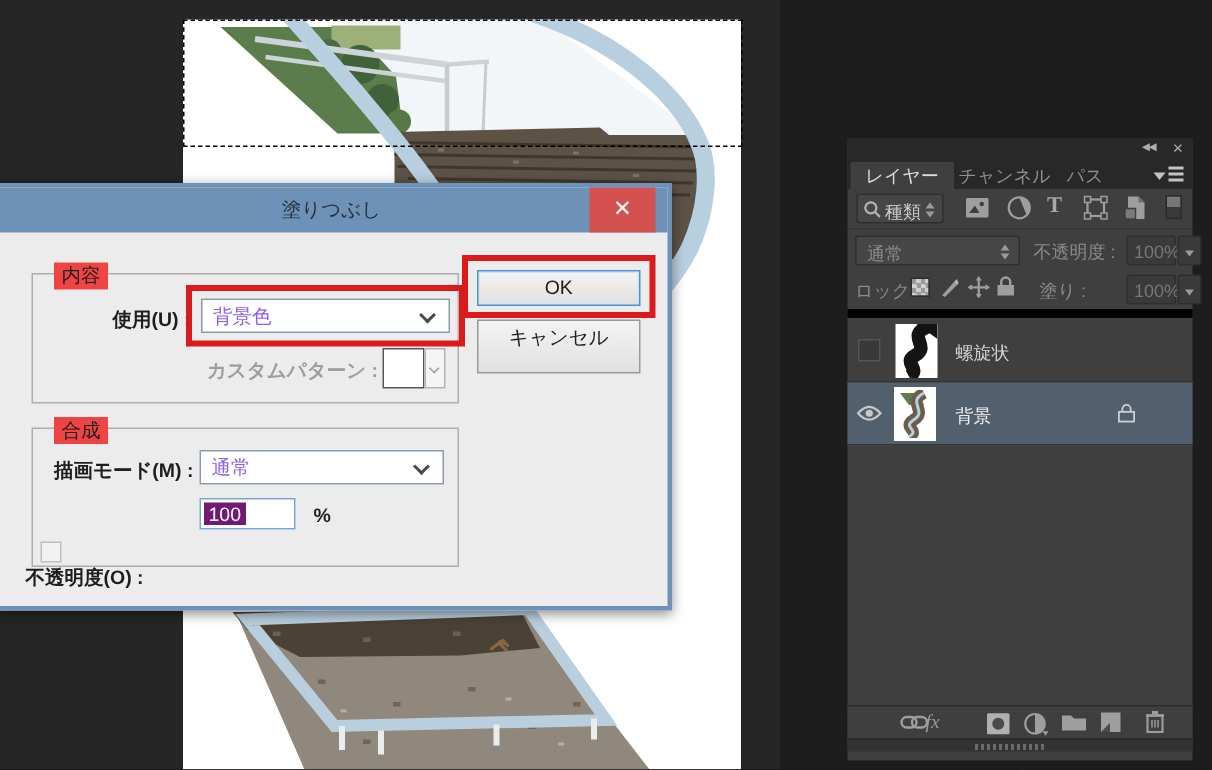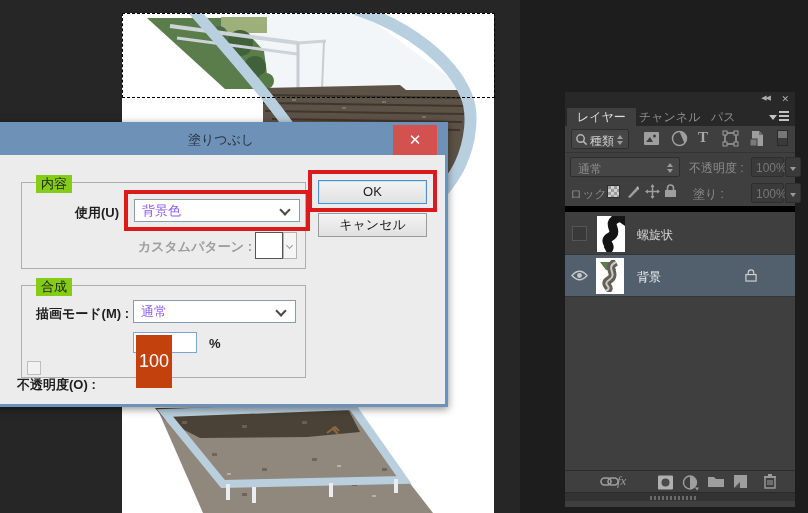--- a/index.html
+++ b/index.html
@@ -11,31 +11,31 @@
   .dockbg{left:520px;top:0;width:288px;height:513px;background:#1d1d1d;}
   .doc{left:122px;top:13px;width:372px;height:500px;background:#fff;overflow:hidden;}
   .ants{left:122px;top:13px;width:373px;height:85px;border:1px dashed #000;}
 
   
   .dlg{left:-6px;top:122px;width:454px;height:285px;background:#ececec;border:3px solid #6e92b7;box-shadow:0 2px 8px rgba(0,0,0,.45);}
   .dlg-title{left:0;top:0;width:100%;height:30px;background:#6e92b7;}
   .dlg-title-text{width:100%;text-align:center;line-height:30px;font-size:13px;color:#26313a;}
   .dlg-x{right:8px;top:0;width:44px;height:30px;background:#d35250;color:#fff;text-align:center;line-height:29px;font-size:15px;font-weight:bold;cursor:pointer;}
   .grp{border:1px solid #aeaeae;}
-  .grp-legend{position:absolute;top:-8px;left:14px;background:#84cc16;padding:0 5px;font-size:13px;color:#1e1e1e;}
+  .grp-legend{position:absolute;top:-8px;left:14px;background:#ef4444;padding:0 5px;font-size:13px;color:#1e1e1e;}
   .lbl{font-size:13px;color:#1e1e1e;white-space:nowrap;font-weight:bold;}
   .lbl-dim{color:#9e9e9e;}
   .combo{background:#fff;border:1px solid #8a9cab;}
   .combo-text{position:absolute;left:7px;top:2px;font-size:13px;color:#8b5cf6;}
   .chev{position:absolute;right:10px;top:6px;width:8px;height:8px;border-right:2px solid #4a4a4a;border-bottom:2px solid #4a4a4a;transform:rotate(45deg);}
   .redbox{border:4px solid #db1b1b;background:transparent;}
   .btn{background:linear-gradient(#f3f3f3,#e1e1e1);border:1px solid #9a9a9a;text-align:center;font-size:13px;color:#1c1c1c;}
   .btn-focus{border:1px solid #4e8fd0;box-shadow:inset 0 0 0 1px #cde4f7;}
   .inputbox{background:#fff;border:1px solid #7aa6d4;}
-  .sel-text{position:absolute;left:2px;top:2px;background:#c2410c;color:#fff;font-size:18px;padding:16px 3px;}
+  .sel-text{position:absolute;left:2px;top:2px;background:#701a75;color:#fff;font-size:13px;padding:0 3px;}
   .chk{background:#f2f2f2;border:1px solid #bdbdbd;}
   .swatch{background:#fff;border:1px solid #555;}
   .swatch-btn{background:#f5f5f5;border:1px solid #b3b3b3;}
   .mini-chev{position:absolute;left:3px;top:10px;width:5px;height:5px;border-right:1px solid #9a9a9a;border-bottom:1px solid #9a9a9a;transform:rotate(45deg);}
 
   
   .panel{left:565px;top:92px;width:230px;height:415px;background:#3f3f3f;font-size:12px;color:#c8c8c8;}
   .phead{left:0;top:0;width:100%;height:16px;background:#282828;color:#aeaeae;}
   .ptabs{left:0;top:16px;width:100%;height:18px;background:#282828;}
   .ptab{position:absolute;top:0;height:18px;line-height:18px;padding:0 10px;color:#8f8f8f;}
@@ -167,21 +167,21 @@
     </div>
     <div class="abs lbl" style="left:20px;top:211px;width:112px;text-align:left;margin-top:40px;">不透明度(O) :</div>
     <div class="abs inputbox" style="left:136px;top:207px;width:64px;height:21px;">
       <span class="sel-text">100</span>
     </div>
     <div class="abs lbl" style="left:212px;top:211px;">%</div>
     <div class="abs chk" style="left:30px;top:236px;width:14px;height:14px;"></div>
 
     <div class="abs redbox" style="left:311px;top:45px;width:129px;height:42px;"></div>
     <div class="abs btn btn-focus" style="left:321px;top:55px;width:109px;height:24px;line-height:22px;"><span>OK</span></div>
-    <div class="abs btn" style="left:321px;top:88px;width:109px;height:24px;line-height:22px;"><span>キャンセル</span></div>
+    <div class="abs btn" style="left:321px;top:88px;width:109px;height:36px;line-height:22px;"><span>キャンセル</span></div>
   </div>
 
   <div class="abs panel">
 
     <div class="abs phead">
       <span class="abs" style="right:25px;top:2px;font-size:7px;letter-spacing:-1px;">◀◀</span>
       <span class="abs" style="right:6px;top:2px;font-size:9px;">✕</span>
     </div>
 
     <div class="abs ptabs">

